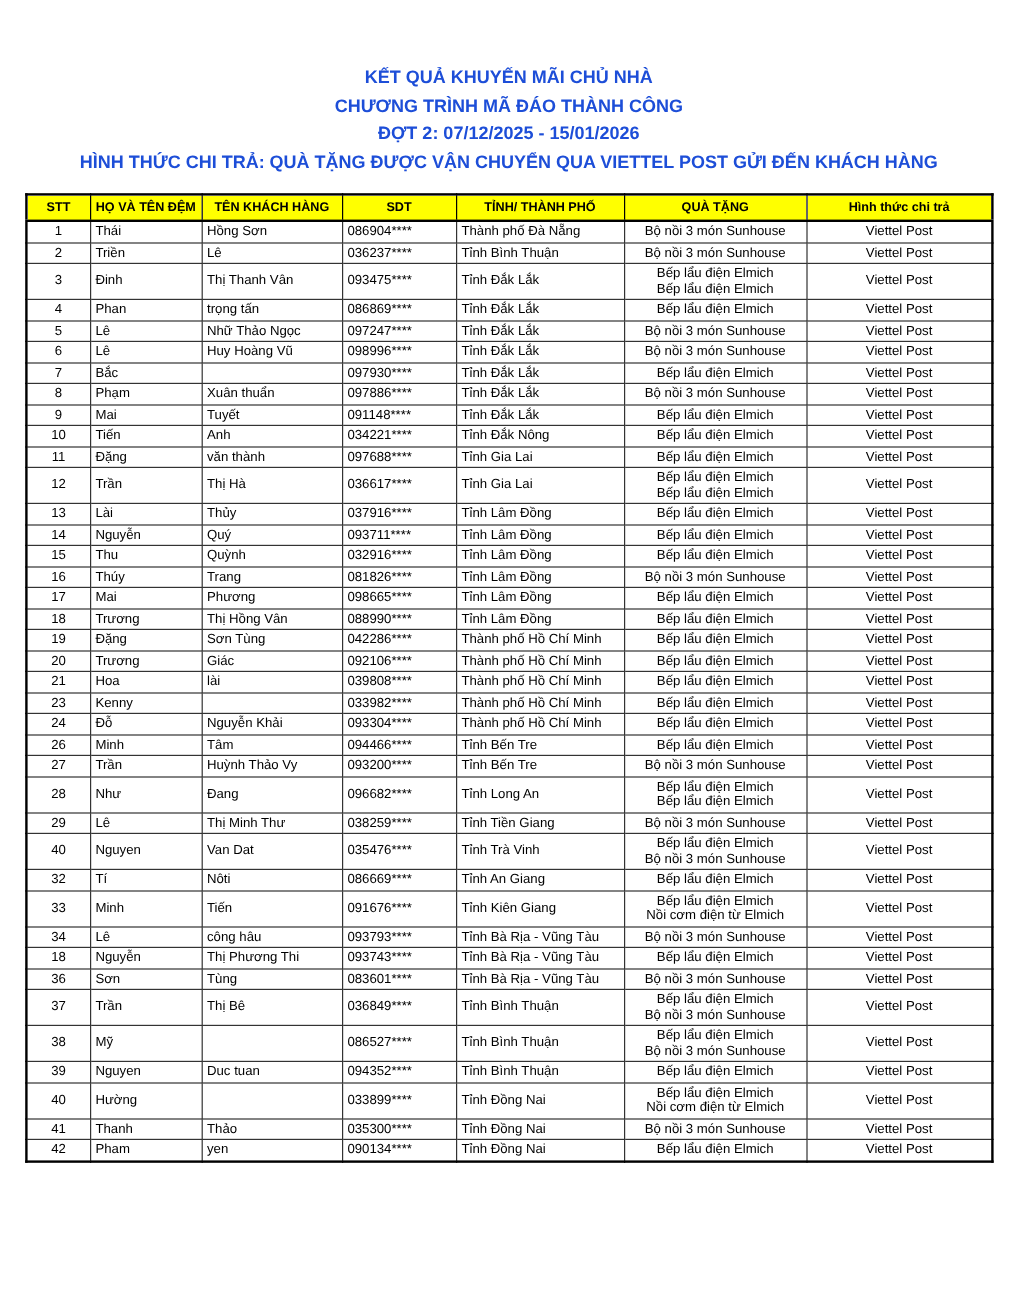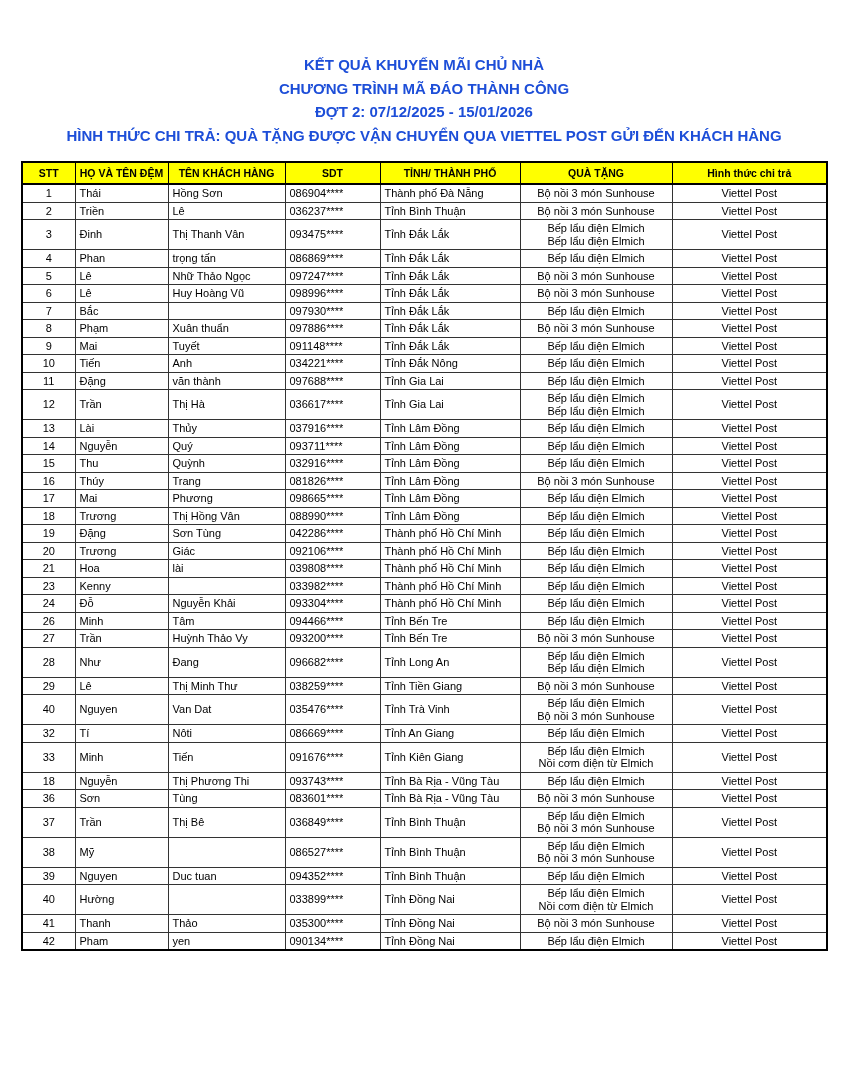--- a/index.html
+++ b/index.html
@@ -359,20 +359,29 @@
       <td class="c-center">33</td>
       <td class="c-left">Minh</td>
       <td class="c-left">Tiến</td>
       <td class="c-left">091676****</td>
       <td class="c-left">Tỉnh Kiên Giang</td>
       <td class="c-center gift">Bếp lẩu điện Elmich
 Nồi cơm điện từ Elmich</td>
       <td class="c-center">Viettel Post</td>
     </tr>
         <tr>
+      <td class="c-center">34</td>
+      <td class="c-left">Lê</td>
+      <td class="c-left">công hâu</td>
+      <td class="c-left">093793****</td>
+      <td class="c-left">Tỉnh Bà Rịa - Vũng Tàu</td>
+      <td class="c-center gift">Bộ nồi 3 món Sunhouse</td>
+      <td class="c-center">Viettel Post</td>
+    </tr>
+        <tr>
       <td class="c-center">18</td>
       <td class="c-left">Nguyễn</td>
       <td class="c-left">Thị Phương Thi</td>
       <td class="c-left">093743****</td>
       <td class="c-left">Tỉnh Bà Rịa - Vũng Tàu</td>
       <td class="c-center gift">Bếp lẩu điện Elmich</td>
       <td class="c-center">Viettel Post</td>
     </tr>
         <tr>
       <td class="c-center">36</td>

